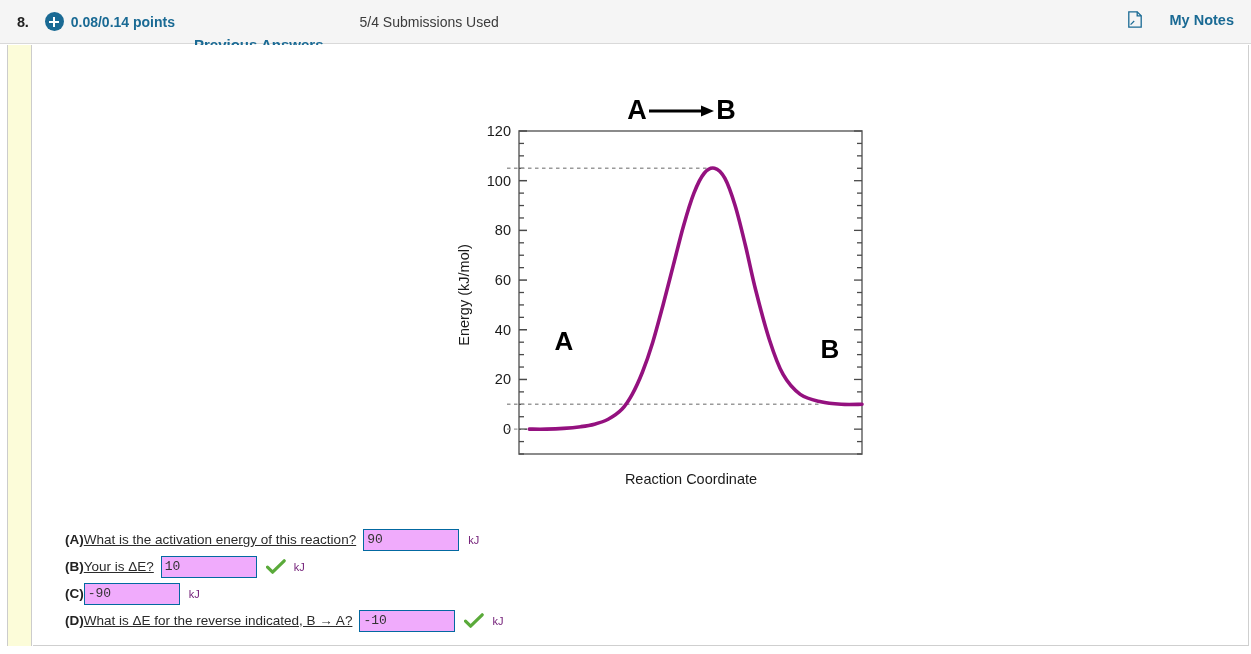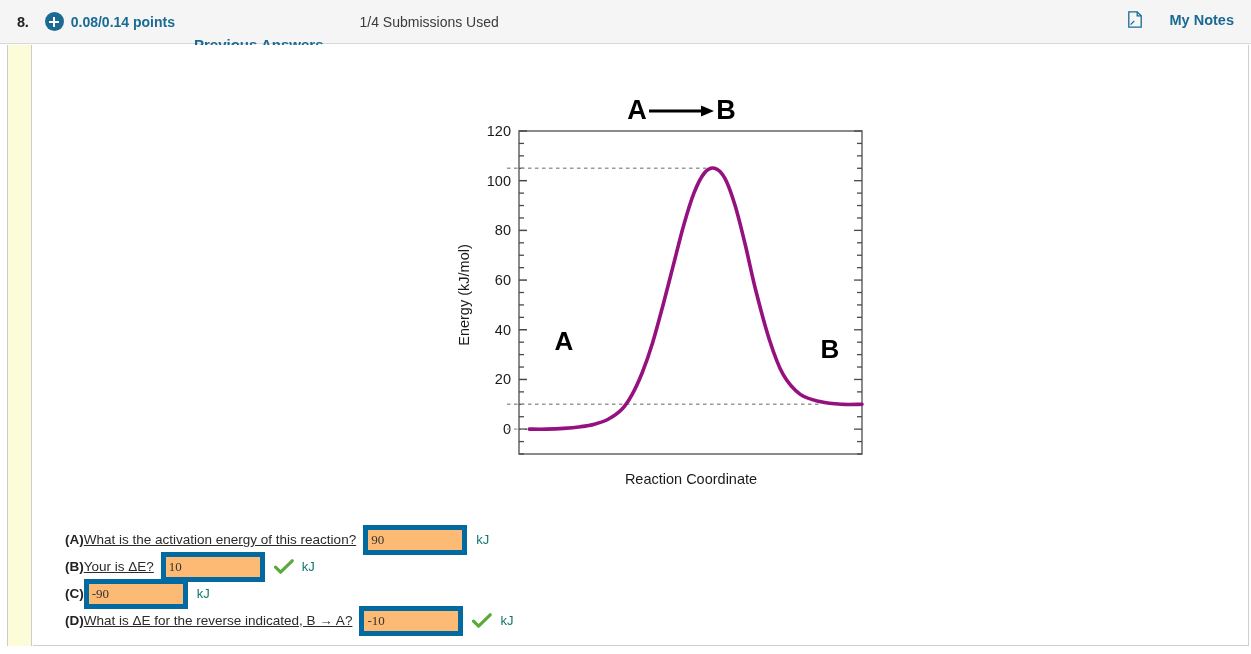--- a/index.html
+++ b/index.html
@@ -167,58 +167,58 @@
     font-size: 13.5px;
     color: #222;
   }
   .atext {
     font-size: 13.5px;
     color: #2b2b2b;
     margin-right: 7px;
     text-decoration: underline;
   }
   .ainput {
-    font-family: Liberation Serif, serif;
+    font-family: Liberation Mono, monospace;
     font-size: 13px;
     color: #333;
     width: 88px;
     height: 18px;
     padding: 1px 3px;
-    border: 5px solid #0369a1;
-    background: #fdba74;
+    border: 1px solid #0369a1;
+    background: #f0abfc;
     box-sizing: content-box;
     outline: none;
   }
   .check {
     width: 20px;
     height: 16px;
     margin-left: 9px;
     position: relative;
     flex: 0 0 auto;
   }
   .unit {
-    font-size: 13px;
-    color: #0f766e;
+    font-size: 11px;
+    color: #701a75;
     margin-left: 9px;
   }
   .unit.after-check { margin-left: 8px; }
 </style>
 </head>
 <body>
 
 <div class="header">
   <span class="q-number">8.</span>
 
   <span class="plus-icon"></span>
 
   <span class="points">0.08/0.14 points</span>
 
   <span class="prev-answers">Previous Answers</span>
 
-  <span class="submissions">1/4 Submissions Used</span>
+  <span class="submissions">5/4 Submissions Used</span>
 
   <span class="notes-wrap">
     <span class="notes-icon">
       <svg width="14" height="17" viewBox="0 0 14 17" aria-hidden="true">
         <path d="M0.8 0.8 H9.2 L13.2 4.8 V16.2 H0.8 Z" fill="none" stroke="#1a6a94" stroke-width="1.3"></path>
         <path d="M9.2 0.8 V4.8 H13.2" fill="none" stroke="#1a6a94" stroke-width="1.3"></path>
         <path d="M2.6 13.6 L6.2 10.0" fill="none" stroke="#1a6a94" stroke-width="1.2"></path>
       </svg>
     </span>
     <span class="notes-label">My Notes</span>

